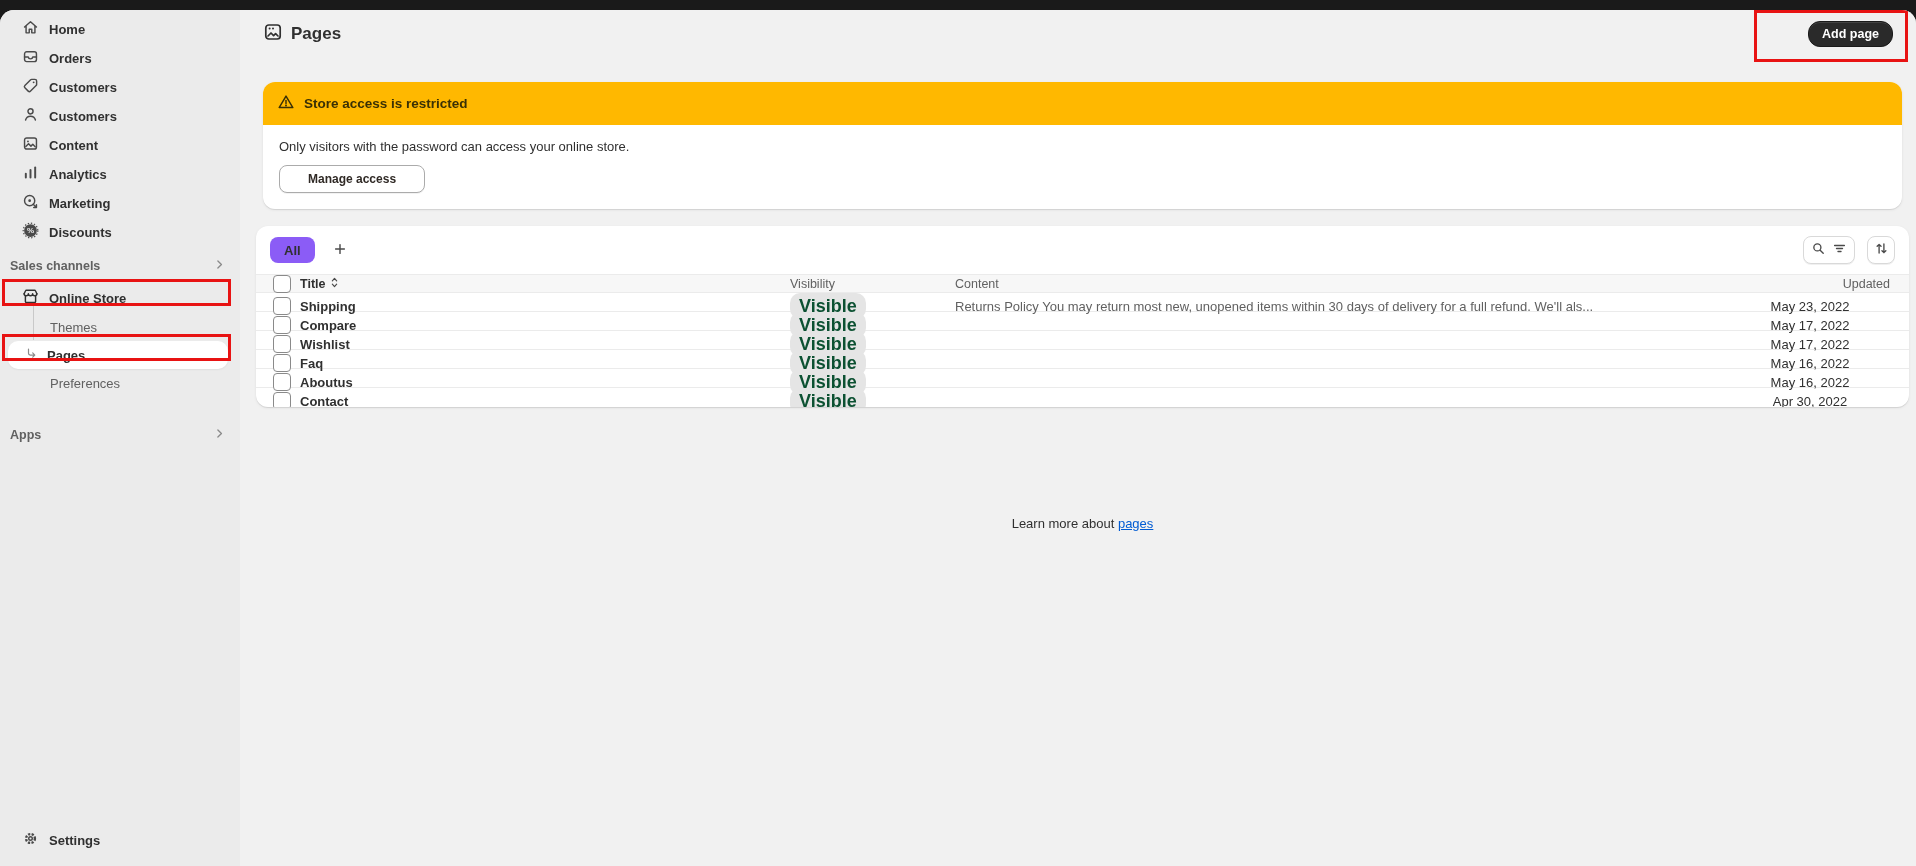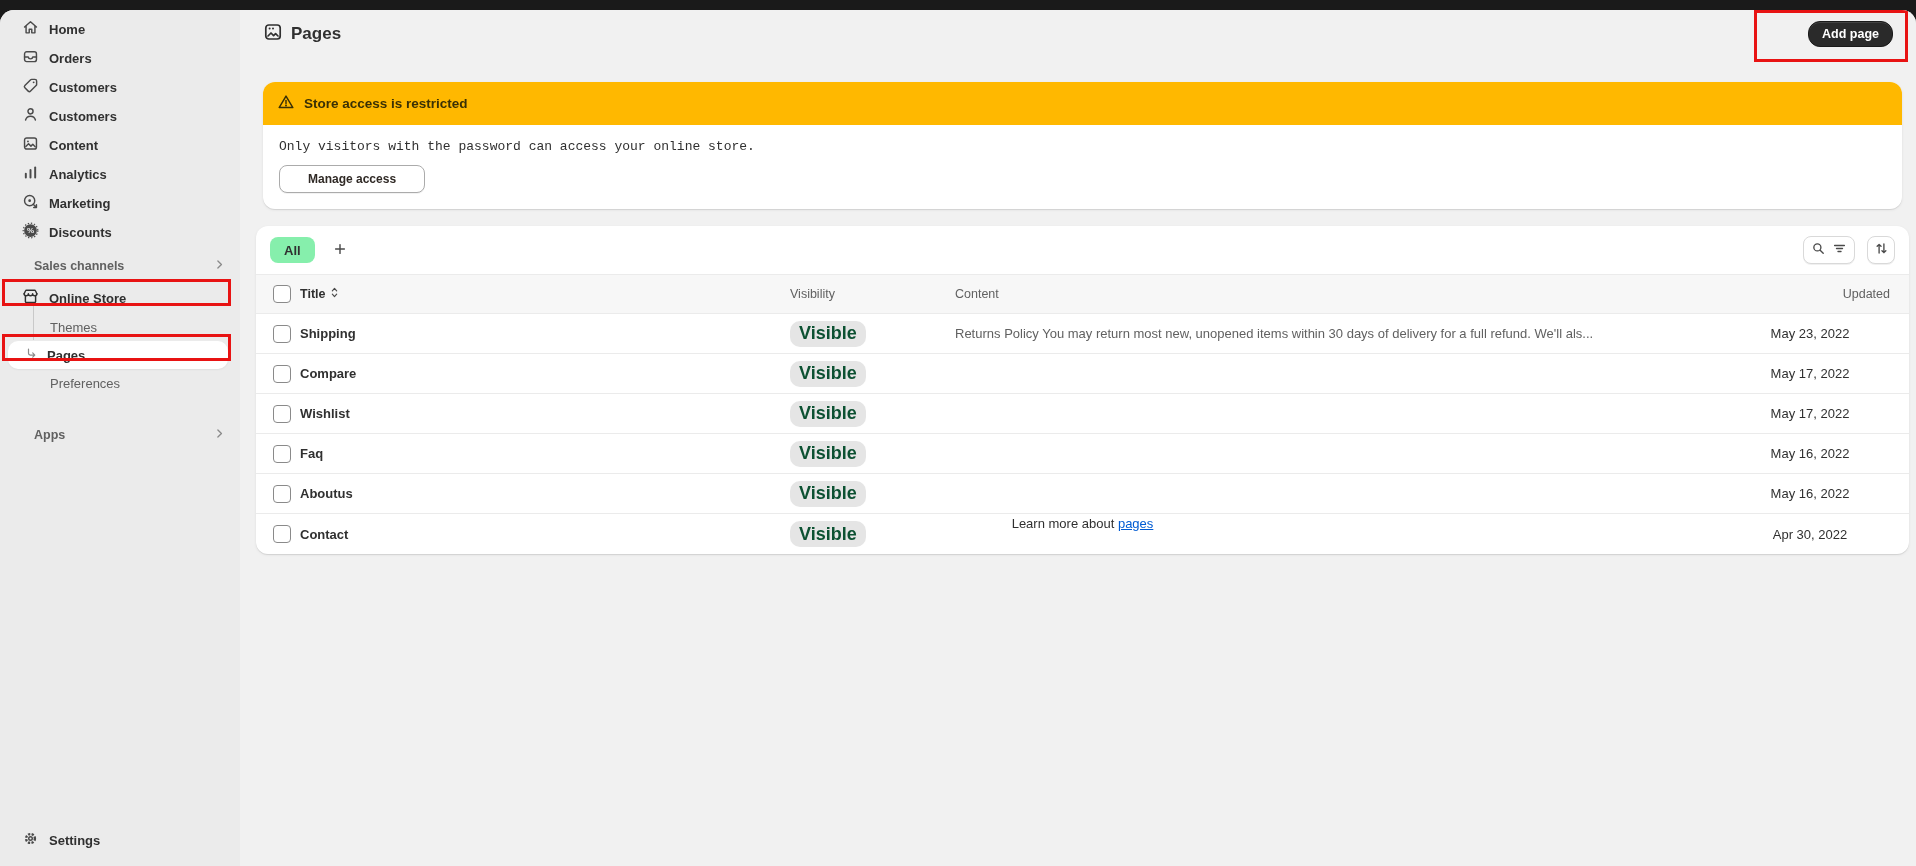--- a/index.html
+++ b/index.html
@@ -10,21 +10,21 @@
   .app{position:absolute;top:10px;left:0;right:0;bottom:0;background:#f1f1f1;
     border-radius:14px 14px 0 0;overflow:hidden;display:flex;}
 
   
   .sidebar{position:relative;width:240px;flex-shrink:0;background:#ebebeb;}
   .nav{padding-top:5px;}
   .nav-item{height:28px;margin:0 10px 1px;padding:0 12px;border-radius:10px;
     display:flex;align-items:center;gap:10px;font-size:13px;font-weight:600;color:#303030;cursor:pointer;}
   .nav-item svg{flex-shrink:0;}
   .section-head{margin-top:8px;height:24px;padding:0 14px 0 10px;display:flex;
-    align-items:center;justify-content:space-between;font-size:12.5px;font-weight:600;color:#616161;cursor:pointer;margin-left:24px;}
+    align-items:center;justify-content:space-between;font-size:12.5px;font-weight:600;color:#616161;cursor:pointer;}
   .section-head.apps{margin-top:26px;}
   .nav-item.store{margin-top:6px;}
   .sub-item{height:28px;margin:0 12px 0 8px;padding:0 0 0 42px;display:flex;align-items:center;
     font-size:13px;font-weight:500;color:#616161;border-radius:10px;cursor:pointer;}
   .sub-item.selected{background:#ffffff;color:#303030;font-weight:650;padding-left:17px;gap:8px;
     box-shadow:0 1px 2px rgba(0,0,0,.05);}
   .tree-line{position:absolute;left:33px;top:296px;height:34px;width:0;border-left:1.5px solid #c9c9c9;}
   .settings-item{position:absolute;bottom:11px;left:0;right:0;}
   .red-box{position:absolute;border:3px solid #e81313;box-sizing:border-box;z-index:50;pointer-events:none;}
   .rb-online{left:2px;top:269px;width:229px;height:27px;}
@@ -41,40 +41,40 @@
   .rb-addpage{left:1514px;top:0;width:154px;height:52px;}
 
   .card{position:absolute;background:#ffffff;border-radius:12px;
     box-shadow:0 1px 0 rgba(0,0,0,.07),0 1px 3px rgba(0,0,0,.08);margin-top:22px;}
 
   
   .banner{left:23px;top:50px;width:1639px;overflow:hidden;}
   .banner-head{height:43px;background:#ffb800;display:flex;align-items:center;gap:9px;padding:0 14px;}
   .banner-title{font-size:13.5px;font-weight:700;color:#3a3005;}
   .banner-body{padding:14px 16px 16px;}
-  .banner-text{font-size:13px;color:#303030;font-family:Liberation Mono, monospace;}
+  .banner-text{font-size:13px;color:#303030;}
   .secondary-btn{margin-top:11px;height:28px;padding:0 28px;background:#ffffff;
     border:1px solid #ababab;border-radius:8px;font-size:12px;font-weight:600;color:#302a26;
     font-family:inherit;cursor:pointer;box-shadow:0 1px 0 rgba(0,0,0,.05);}
 
   
   .table-card{left:16px;top:194px;width:1653px;overflow:hidden;}
   .tabs-row{height:48px;display:flex;align-items:center;padding:0 14px;gap:12px;}
-  .tab{height:26px;padding:0 14px;background:#86efac;border:none;border-radius:8px;
+  .tab{height:26px;padding:0 14px;background:#8b5cf6;border:none;border-radius:8px;
     font-size:13px;font-weight:600;color:#303030;font-family:inherit;cursor:pointer;}
   .plus-btn{width:26px;height:26px;background:transparent;border:none;border-radius:8px;
     display:flex;align-items:center;justify-content:center;cursor:pointer;padding:0;}
   .tabs-spacer{flex:1;}
   .tool-btn{height:28px;background:#ffffff;border:1px solid #d9d9d9;border-radius:8px;
     display:flex;align-items:center;justify-content:center;gap:6px;cursor:pointer;padding:0 7px;
     box-shadow:0 1px 0 rgba(0,0,0,.06);}
   .tool-btn.sq{width:28px;padding:0;}
 
   .trow{display:grid;grid-template-columns:44px 490px 165px 1fr 160px;align-items:center;
-    height:40px;padding-right:19px;box-sizing:border-box;border-bottom:1px solid #ebebeb;}
+    height:19px;padding-right:19px;box-sizing:border-box;border-bottom:1px solid #ebebeb;}
   .trow:last-child{border-bottom:none;}
   .thead{background:#f7f7f7;border-top:1px solid #ebebeb;}
   .c1{padding-left:17px;display:flex;align-items:center;}
   .cbx{appearance:none;-webkit-appearance:none;width:18px;height:18px;margin:0;
     border:1.6px solid #8a8a8a;border-radius:4px;background:#ffffff;cursor:pointer;}
   .th{font-size:12.5px;font-weight:500;color:#616161;display:flex;align-items:center;gap:4px;}
   .th.sorted{color:#303030;font-weight:600;}
   .cell-title{font-size:13px;font-weight:650;color:#303030;cursor:pointer;}
   .badge{display:inline-block;background:#e5e5e5;color:#0c5132;font-size:18px;font-weight:700;
     padding:2.5px 9px;border-radius:10px;}

